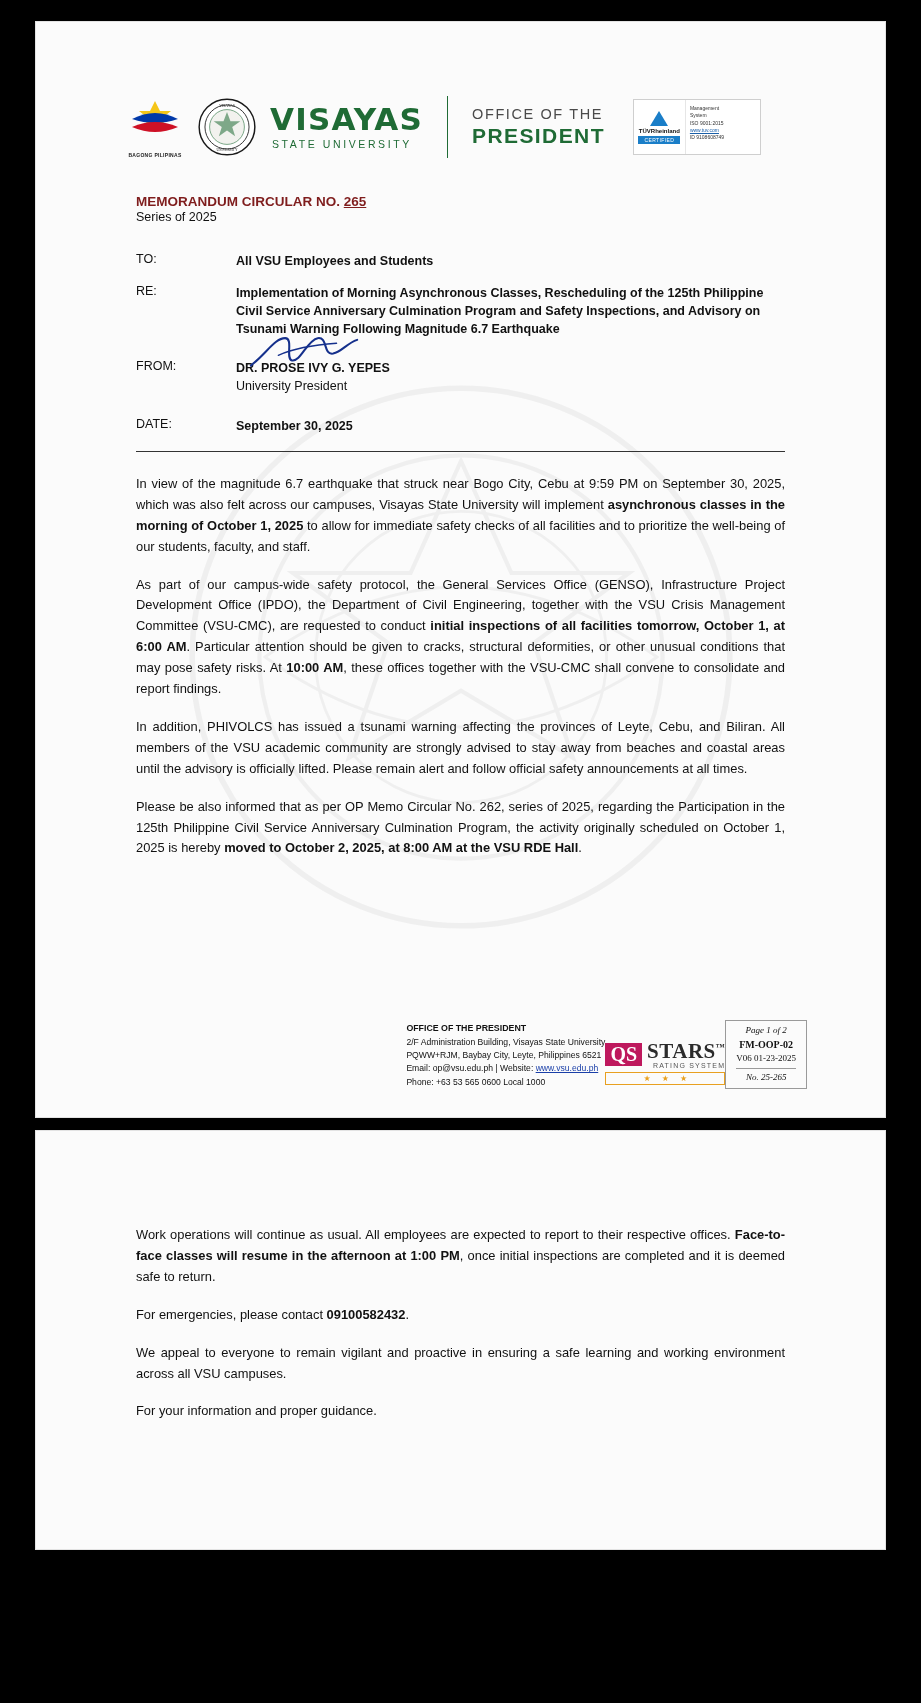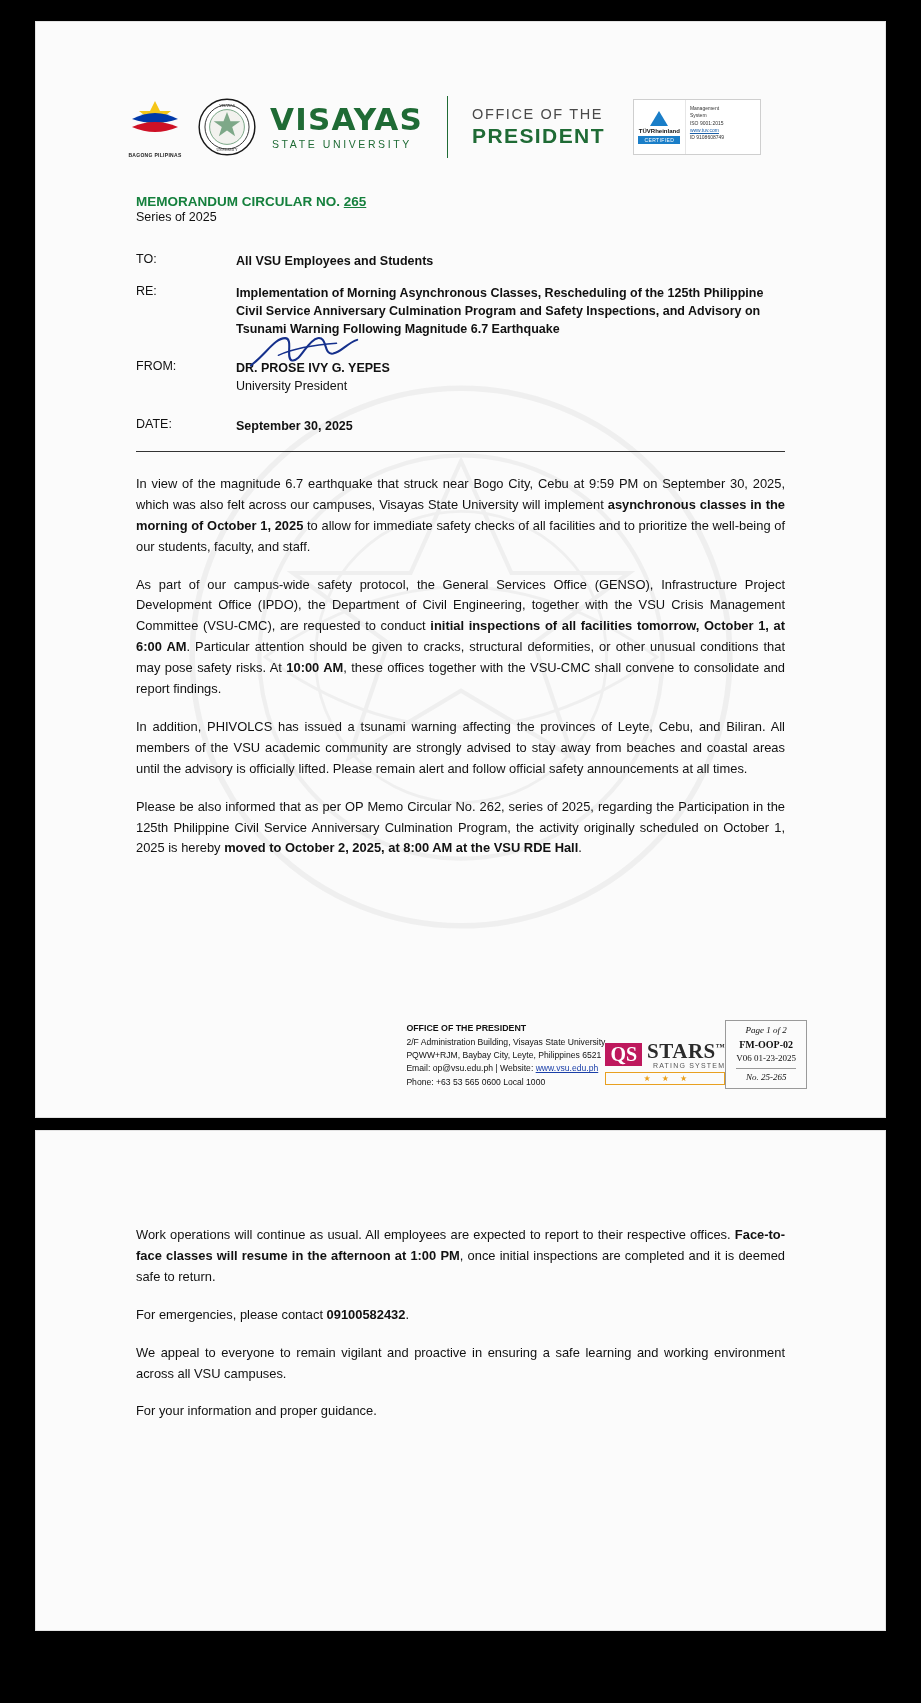--- a/index.html
+++ b/index.html
@@ -20,21 +20,21 @@
   }
   .page {
     background: #fbfbfb;
     width: 849px;
     margin: 0 auto 14px auto;
     position: relative;
     overflow: hidden;
     box-shadow: 0 0 0 1px #e3e3e3;
   }
   .page-1 { height: 1095px; padding: 56px 78px 0 78px; }
-  .page-2 { height: 499px; padding: 72px 78px 0 78px; }
+  .page-2 { height: 418px; padding: 72px 78px 0 78px; }
 
   
   .watermark {
     position: absolute;
     left: 50%; top: 58%;
     transform: translate(-50%, -50%);
     width: 560px; height: 560px;
     opacity: 0.055;
     pointer-events: none;
   }
@@ -71,21 +71,21 @@
   }
   .tuv-left { width: 52px; display:flex; flex-direction:column; align-items:center; justify-content:center; border-right: 1px solid #e6e6e6;}
   .tuv-tri { width: 0;height:0;border-left:9px solid transparent;border-right:9px solid transparent;border-bottom:15px solid #1a7ec8; margin-bottom:2px;}
   .tuv-name { font-size: 6px; font-weight: bold; color:#111; }
   .tuv-cert { background:#1a7ec8; color:#fff; font-size:5px; padding:1px 6px; margin-top:2px; letter-spacing:.4px;}
   .tuv-right { flex: 1; padding: 5px 4px; line-height: 1.45; }
   .tuv-right .u { text-decoration: underline; color: #1a5fa8; }
 
   
   .memo-head { margin-top: 30px; padding-left: 22px; }
-  .memo-head .mc { font-size: 13.5px; font-weight: bold; color: #15803d; }
+  .memo-head .mc { font-size: 13.5px; font-weight: bold; color: #7f1d1d; }
   .memo-head .mc u { text-decoration: underline; }
   .memo-head .series { font-size: 12.5px; color: #111; margin-top: 1px; }
 
   .meta { margin-top: 28px; padding-left: 22px; }
   .meta-row { display: flex; margin-bottom: 14px; }
   .meta-label { width: 100px; font-size: 12.5px; color: #111; flex: 0 0 100px; }
   .meta-val { font-size: 12.5px; font-weight: bold; color: #111; line-height: 1.45; max-width: 540px; }
   .meta-val.normal { font-weight: normal; }
   .from-row { margin-top: 20px; position: relative; }
   .signature { position: absolute; left: 108px; top: -30px; width: 120px; height: 44px; pointer-events: none;}

